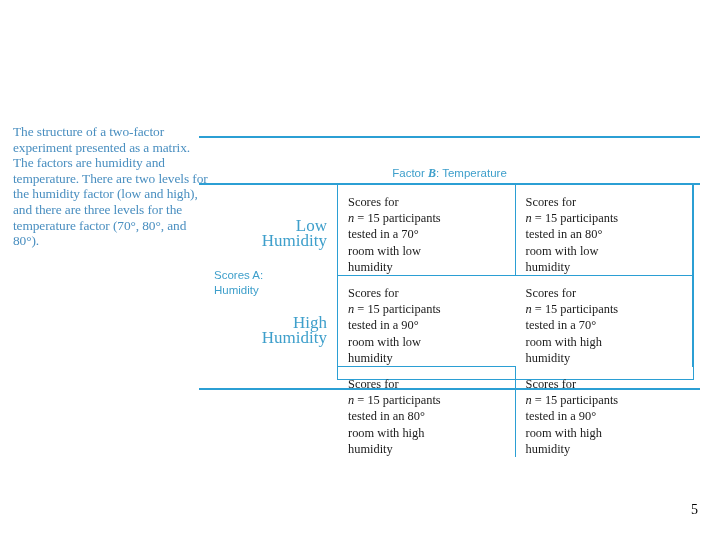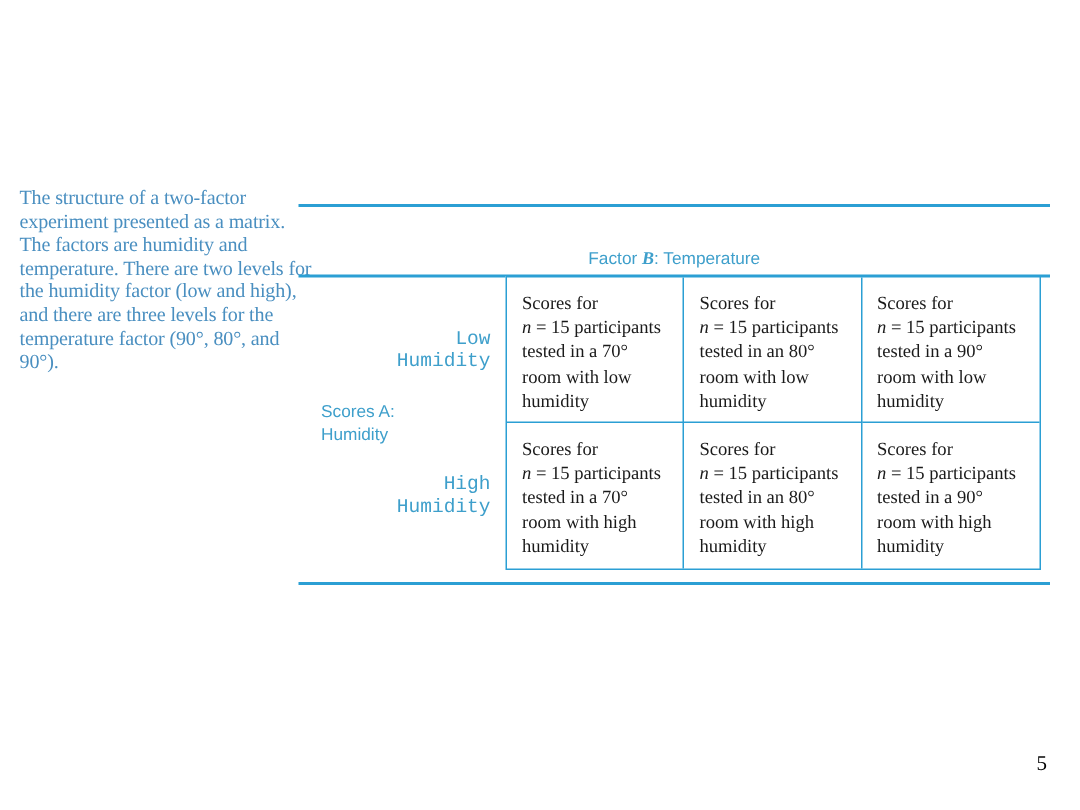--- a/index.html
+++ b/index.html
@@ -96,21 +96,21 @@
   
   #matrix {
     position: absolute;
     left: 337px;
     top: 184px;
     width: 357px;
     height: 196px;
     border: 1.6px solid #2b9fd4;
     box-sizing: border-box;
     display: grid;
-    grid-template-columns: 1fr 1fr 1fr;
+    grid-template-columns: 1fr 1fr;
     grid-template-rows: 1fr 1fr;
     background: #ffffff;
   }
   .cell {
     box-sizing: border-box;
     border-right: 1.6px solid #2b9fd4;
     border-bottom: 1.6px solid #2b9fd4;
     padding: 9px 0 0 10px;
     font-family: "Liberation Serif", serif;
     font-size: 12.4px;
@@ -123,22 +123,22 @@
     font-family: "Liberation Serif", serif;
     font-style: italic;
   }
   .cell .line { white-space: nowrap; }
 
   
   .rowlabel {
     position: absolute;
     width: 120px;
     text-align: right;
-    font-family: Liberation Mono, monospace;
-    font-size: 13px;
+    font-family: Liberation Serif, serif;
+    font-size: 17px;
     line-height: 14.5px;
     color: #3e9fcb;
   }
   #rowlabel-low  { left: 207px; top: 219px; }
   #rowlabel-high { left: 207px; top: 316px; }
 
   #factorA-label {
     position: absolute;
     left: 214px;
     top: 268px;
@@ -168,21 +168,21 @@
     font-size: 14px;
     color: #000000;
   }
 </style>
 </head>
 <body>
 
 <div id="slide">
 
   <div id="caption-block">
-    <div id="caption-text">The structure of a two-factor experiment presented as a matrix. The factors are humidity and temperature. There are two levels for the humidity factor (low and high), and there are three levels for the temperature factor (90°, 80°, and 90°).</div>
+    <div id="caption-text">The structure of a two-factor experiment presented as a matrix. The factors are humidity and temperature. There are two levels for the humidity factor (low and high), and there are three levels for the temperature factor (70°, 80°, and 80°).</div>
   </div>
 
   <div id="table-region">
 
     <div class="rule"></div>
 
     <div id="factorB-band">
       <span id="factorB-label"><span>Factor </span><span class="varB">B</span><span>: Temperature</span></span>
     </div>
 

